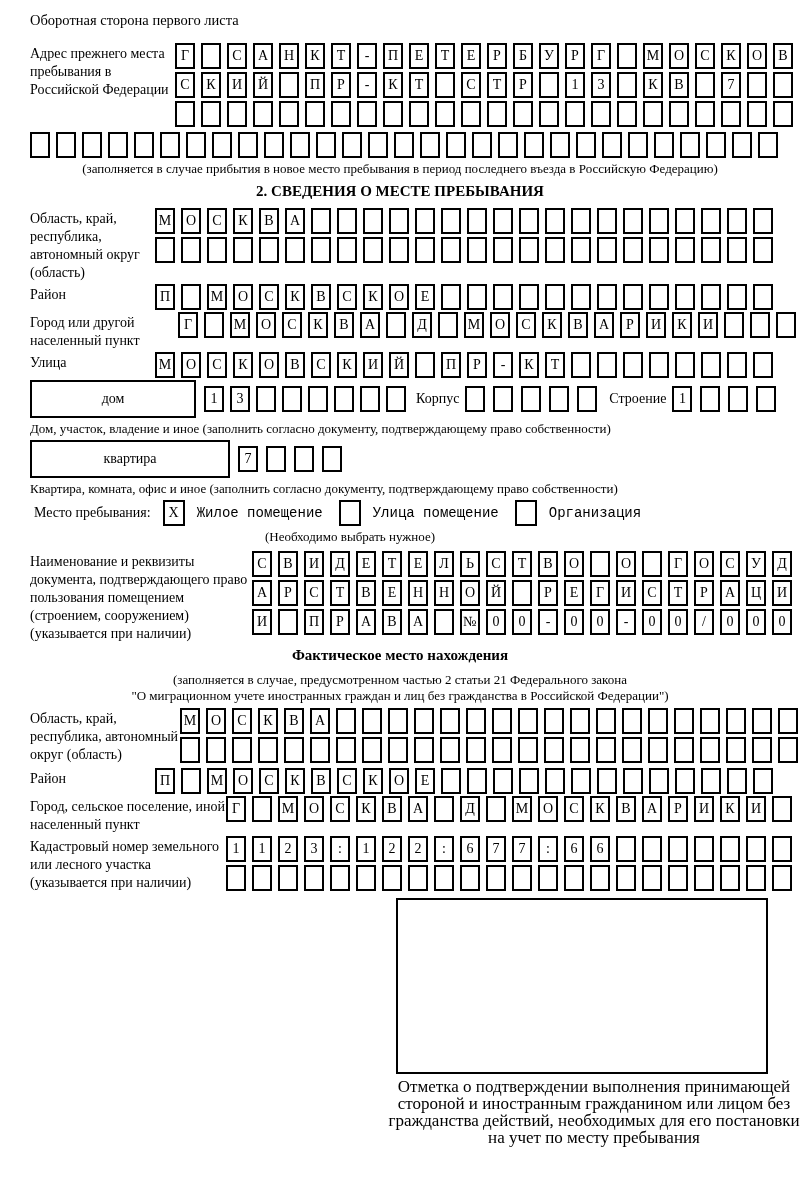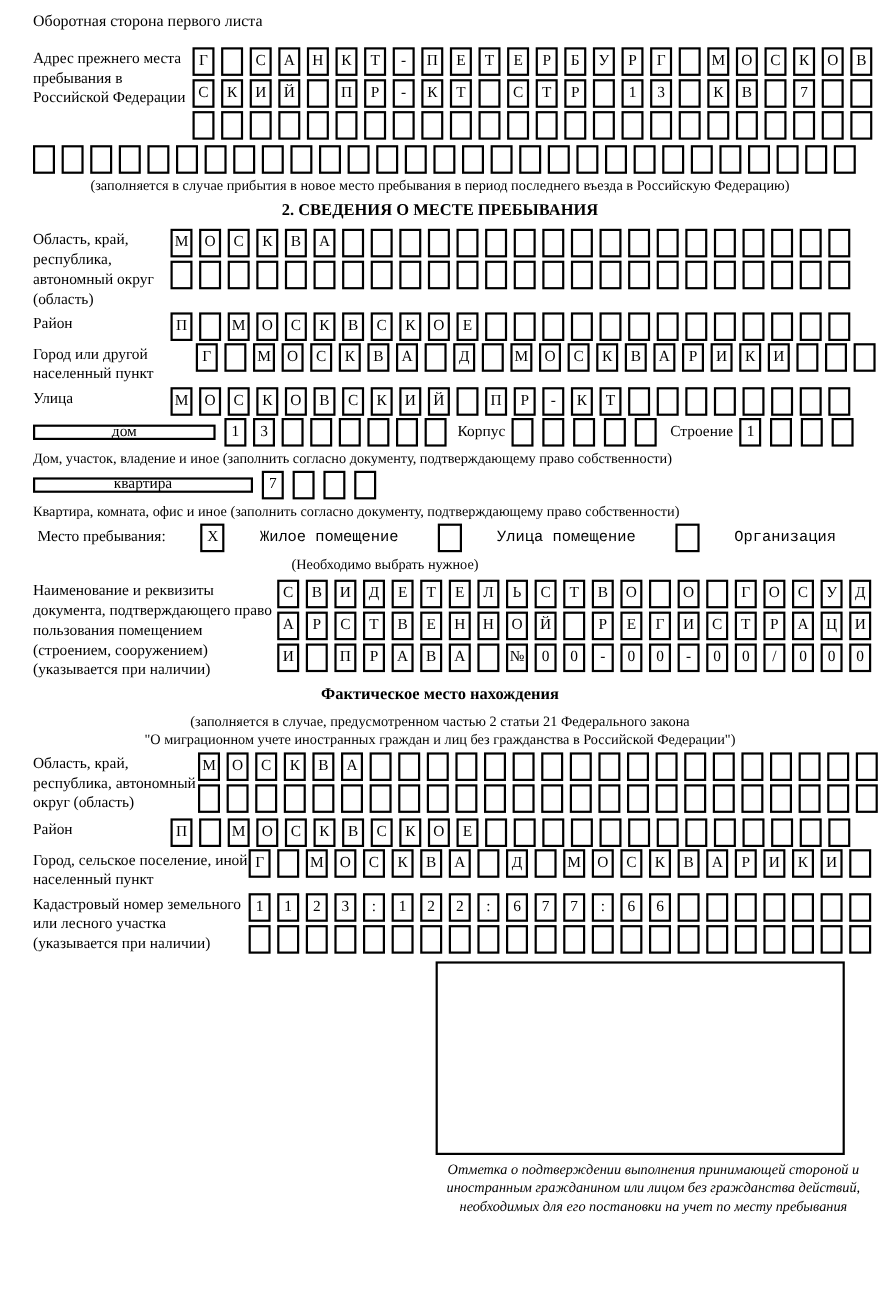--- a/index.html
+++ b/index.html
@@ -13,34 +13,34 @@
   .rows{display:flex;flex-direction:column;flex:none;}
   .boxes{display:flex;flex:none;}
   .rowgap{margin-bottom:3px;}
   .bx{box-sizing:border-box;flex:none;width:20px;height:26px;border:2px solid #000;
       margin-right:6px;display:flex;align-items:center;justify-content:center;
       font-size:14px;font-family:"Liberation Serif",serif;}
   .caption{font-size:13px;line-height:16px;margin-bottom:3px;}
   .center{text-align:center;}
   .title{font-size:15px;font-weight:bold;text-align:center;margin:4px 0 8px 0;}
   .inline-row{display:flex;align-items:center;margin-bottom:3px;}
-  .bigbox{box-sizing:border-box;height:14px;border:2px solid #000;display:flex;
+  .bigbox{box-sizing:border-box;height:38px;border:2px solid #000;display:flex;
           align-items:center;justify-content:center;font-size:14px;flex:none;margin-right:8px;}
   .house-big{width:166px;} .apt-big{width:200px;}
   .inline-lbl{font-size:14px;margin:0 6px 0 4px;flex:none;}
   .sp .bx{margin-right:8px;}
-  .cbline{margin-top:2px;justify-content:space-between;}
+  .cbline{margin-top:2px;}
   .cb{box-sizing:border-box;width:22px;height:26px;border:2px solid #000;display:flex;
       align-items:center;justify-content:center;font-size:14px;flex:none;margin:0 12px 0 6px;}
   .cb-lbl{font-size:14px;flex:none;margin-right:10px;font-family:Liberation Mono, monospace;}
   .stay-note{width:320px;margin-left:160px;text-align:center;font-size:13px;margin-bottom:6px;}
   .notes2{font-size:13px;line-height:16px;text-align:center;margin-bottom:4px;}
   .stamp-wrap{margin-left:358px;width:412px;margin-top:4px;}
   .stamp-box{box-sizing:border-box;width:372px;height:176px;border:2px solid #000;margin-left:8px;}
-  .stamp-caption{font-size:13px;line-height:17px;text-align:center;margin-top:4px;font-style:italic;}
+  .stamp-caption{font-size:17px;line-height:17px;text-align:center;margin-top:4px;}
   .mb6{margin-bottom:6px;}
 </style>
 </head>
 <body>
 
 <div class="page">
 
   <div class="side-note">Оборотная сторона первого листа</div>
 
   <div class="labeled">

